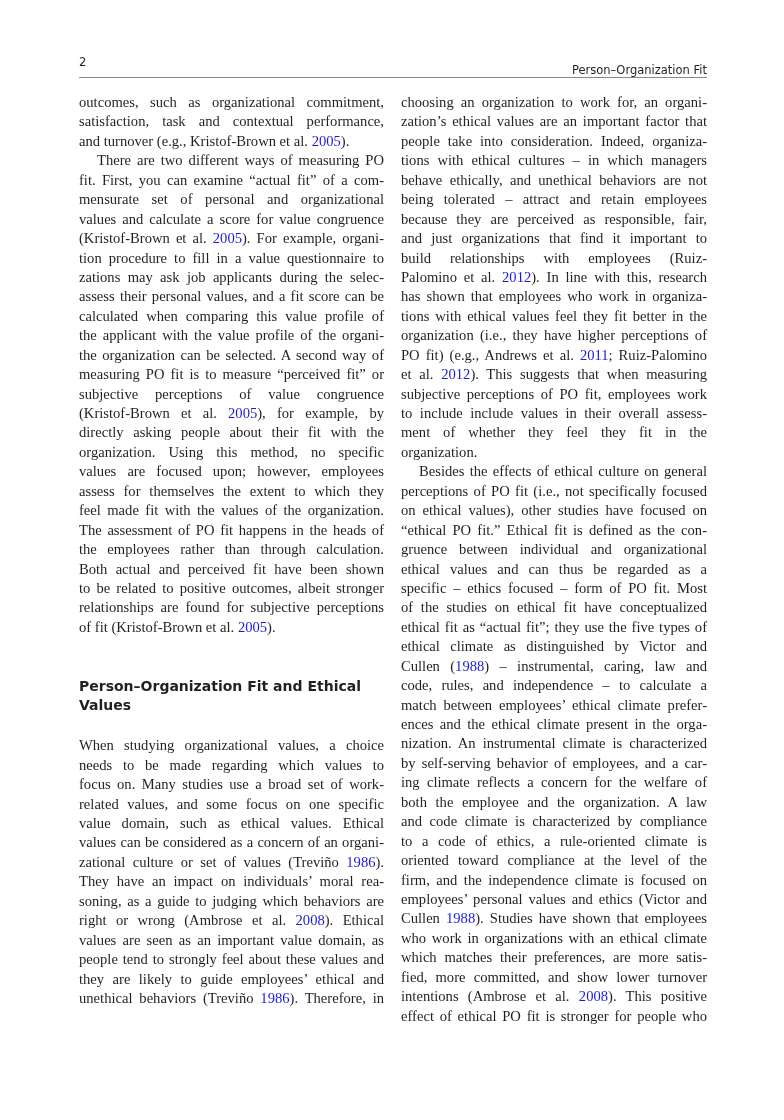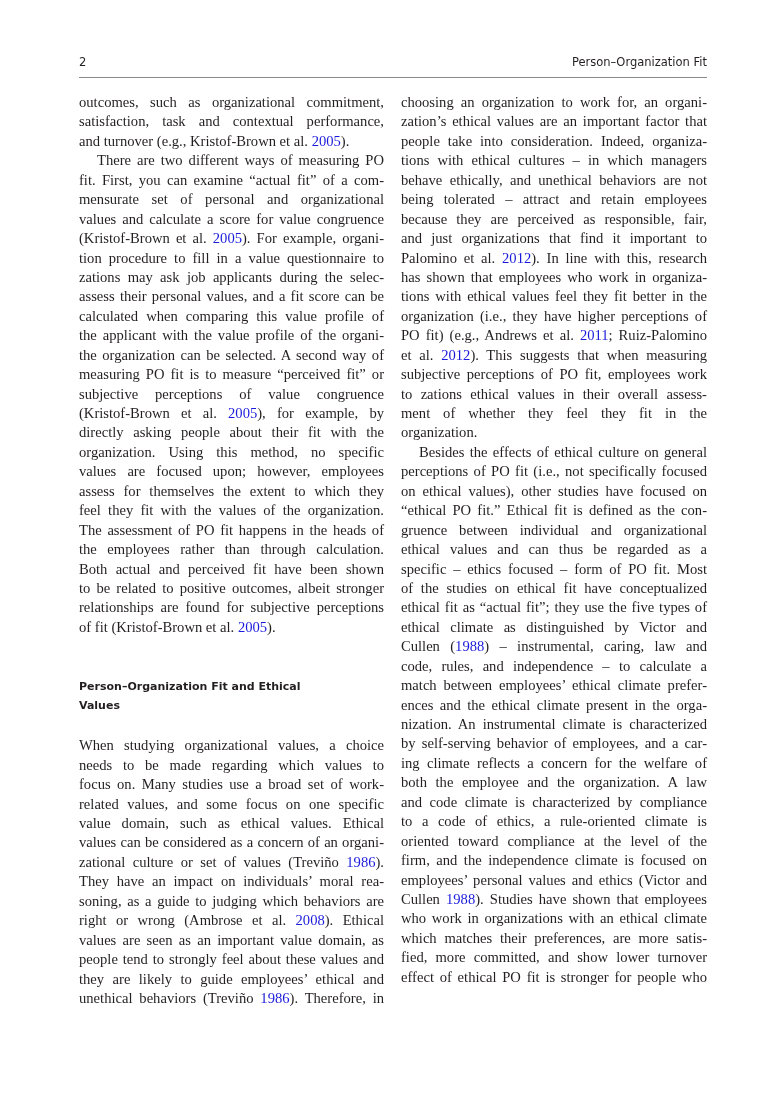--- a/index.html
+++ b/index.html
@@ -1,27 +1,27 @@
 <!DOCTYPE html>
 <html><head>
 <meta charset="utf-8">
 <style>
   html, body { margin: 0; padding: 0; background: #ffffff; }
   body { width: 784px; height: 1120px; position: relative; overflow: hidden; color: #231f20; }
   .header { position: absolute; left: 79px; top: 53px; width: 628px; height: 24px; border-bottom: 1px solid #8a8a8a; font-family: "DejaVu Sans", sans-serif; font-size: 11.5px; }
   .header .pn { position: absolute; left: 0; top: 2px; }
-  .header .rt { position: absolute; right: 0; top: 2px; margin-left: 30px; }
+  .header .rt { position: absolute; right: 0; top: 10px; margin-left: 30px; }
   .col { position: absolute; top: 93px; font-family: "Liberation Serif", serif; font-size: 14.6px; line-height: 19.45px; }
   .col.left { left: 79px; width: 305px; }
   .col.right { left: 401px; width: 306px; }
   .ln { display: block; text-align: justify; text-align-last: justify; white-space: nowrap; height: 19.45px; }
   .ln.last { text-align-last: left; }
   .ln.indent { text-indent: 18px; }
   .cite { color: #1a1adb; }
-  .heading { font-family: "DejaVu Sans", sans-serif; font-weight: bold; font-size: 11px; line-height: 19px; margin: 22px 0 21px 0; color: #231f20; }
+  .heading { font-family: "DejaVu Sans", sans-serif; font-weight: bold; font-size: 14px; line-height: 19px; margin: 22px 0 21px 0; color: #231f20; }
 </style>
 </head>
 <body>
 
 <div class="header">
   <span class="pn">2</span>
   <span class="rt">Person–Organization Fit</span>
 </div>
 
 <div class="col left">
@@ -42,21 +42,21 @@
     <span class="ln">calculated when comparing this value profile of</span>
     <span class="ln">the applicant with the value profile of the organi-</span>
     <span class="ln">the organization can be selected. A second way of</span>
     <span class="ln">measuring PO fit is to measure “perceived fit” or</span>
     <span class="ln">subjective perceptions of value congruence</span>
     <span class="ln"><span>(Kristof-Brown et al. </span><a class="cite">2005</a><span>), for example, by</span></span>
     <span class="ln">directly asking people about their fit with the</span>
     <span class="ln">organization. Using this method, no specific</span>
     <span class="ln">values are focused upon; however, employees</span>
     <span class="ln">assess for themselves the extent to which they</span>
-    <span class="ln">feel they fit with the values of the organization.</span>
+    <span class="ln">feel made fit with the values of the organization.</span>
     <span class="ln">The assessment of PO fit happens in the heads of</span>
     <span class="ln">the employees rather than through calculation.</span>
     <span class="ln">Both actual and perceived fit have been shown</span>
     <span class="ln">to be related to positive outcomes, albeit stronger</span>
     <span class="ln">relationships are found for subjective perceptions</span>
     <span class="ln last"><span>of fit (Kristof-Brown et al. </span><a class="cite">2005</a><span>).</span></span>
   </div>
 
   <div class="heading" style="margin-top:40px;">
     <div>Person–Organization Fit and Ethical</div>
@@ -84,28 +84,29 @@
 <div class="col right">
   <div>
     <span class="ln">choosing an organization to work for, an organi-</span>
     <span class="ln">zation’s ethical values are an important factor that</span>
     <span class="ln">people take into consideration. Indeed, organiza-</span>
     <span class="ln">tions with ethical cultures – in which managers</span>
     <span class="ln">behave ethically, and unethical behaviors are not</span>
     <span class="ln">being tolerated – attract and retain employees</span>
     <span class="ln">because they are perceived as responsible, fair,</span>
     <span class="ln">and just organizations that find it important to</span>
+    <span class="ln">build relationships with employees (Ruiz-</span>
     <span class="ln"><span>Palomino et al. </span><a class="cite">2012</a><span>). In line with this, research</span></span>
     <span class="ln">has shown that employees who work in organiza-</span>
     <span class="ln">tions with ethical values feel they fit better in the</span>
     <span class="ln">organization (i.e., they have higher perceptions of</span>
     <span class="ln"><span>PO fit) (e.g., Andrews et al. </span><a class="cite">2011</a><span>; Ruiz-Palomino</span></span>
     <span class="ln"><span>et al. </span><a class="cite">2012</a><span>). This suggests that when measuring</span></span>
     <span class="ln">subjective perceptions of PO fit, employees work</span>
-    <span class="ln">to zations ethical values in their overall assess-</span>
+    <span class="ln">to include include values in their overall assess-</span>
     <span class="ln">ment of whether they feel they fit in the</span>
     <span class="ln last">organization.</span>
   </div>
   <div>
     <span class="ln indent">Besides the effects of ethical culture on general</span>
     <span class="ln">perceptions of PO fit (i.e., not specifically focused</span>
     <span class="ln">on ethical values), other studies have focused on</span>
     <span class="ln">“ethical PO fit.” Ethical fit is defined as the con-</span>
     <span class="ln">gruence between individual and organizational</span>
     <span class="ln">ethical values and can thus be regarded as a</span>
@@ -123,15 +124,16 @@
     <span class="ln">both the employee and the organization. A law</span>
     <span class="ln">and code climate is characterized by compliance</span>
     <span class="ln">to a code of ethics, a rule-oriented climate is</span>
     <span class="ln">oriented toward compliance at the level of the</span>
     <span class="ln">firm, and the independence climate is focused on</span>
     <span class="ln">employees’ personal values and ethics (Victor and</span>
     <span class="ln"><span>Cullen </span><a class="cite">1988</a><span>). Studies have shown that employees</span></span>
     <span class="ln">who work in organizations with an ethical climate</span>
     <span class="ln">which matches their preferences, are more satis-</span>
     <span class="ln">fied, more committed, and show lower turnover</span>
+    <span class="ln"><span>intentions (Ambrose et al. </span><a class="cite">2008</a><span>). This positive</span></span>
     <span class="ln">effect of ethical PO fit is stronger for people who</span>
   </div>
 </div>
 
 </body></html>

